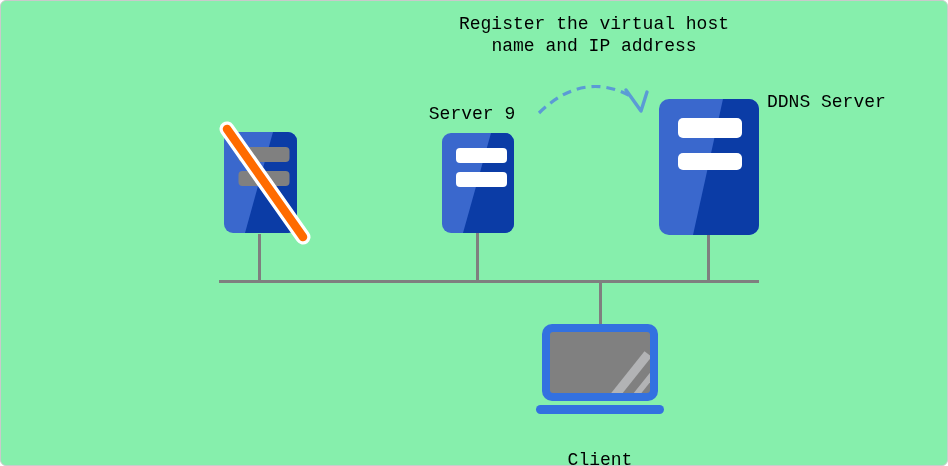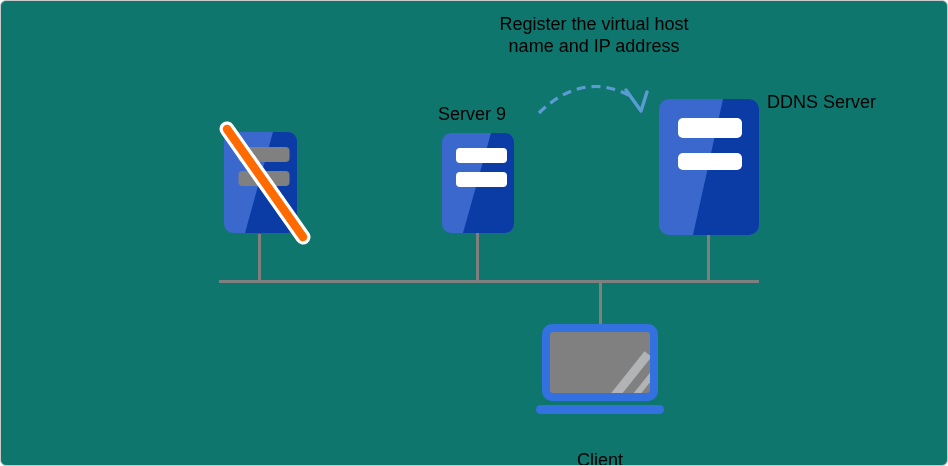--- a/index.html
+++ b/index.html
@@ -1,24 +1,24 @@
 <!DOCTYPE html>
 <html><head>
 <meta charset="utf-8">
 <style>
   html,body{margin:0;padding:0;background:#ffffff;}
   .canvas{
     position:relative;
     width:948px;height:466px;
     box-sizing:border-box;
-    background:#0f766e;
+    background:#86efac;
     border:1px solid #c9cacb;
     border-radius:6px;
     overflow:hidden;
-    font-family:Liberation Sans, sans-serif;
+    font-family:Liberation Mono, monospace;
     color:#000;
   }
   .label{
     position:absolute;
     font-size:18px;
     line-height:21px;
     text-align:center;
     color:#000;
     white-space:nowrap;
   }

